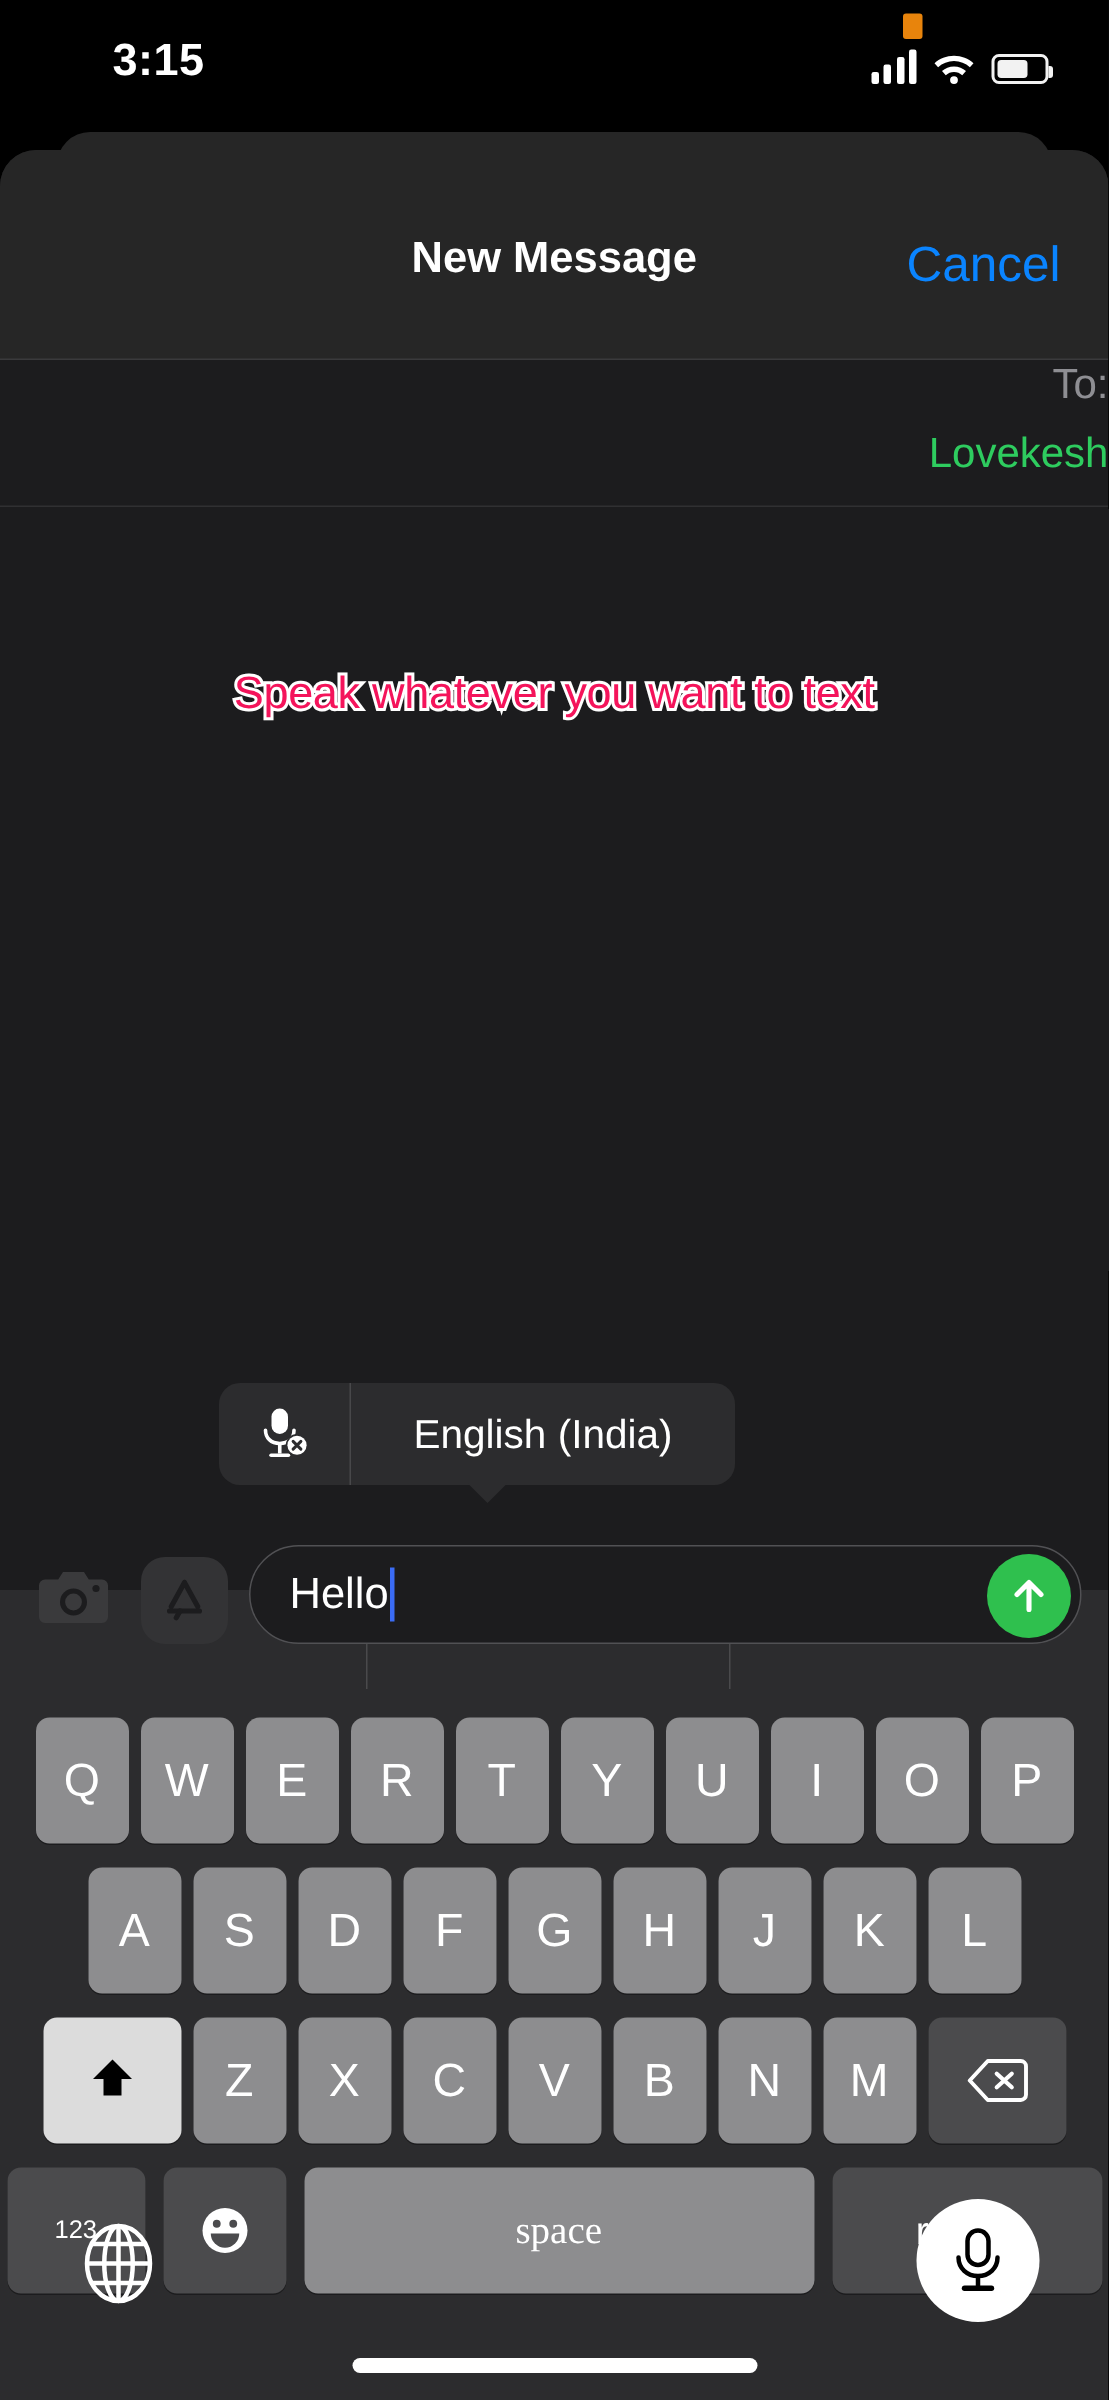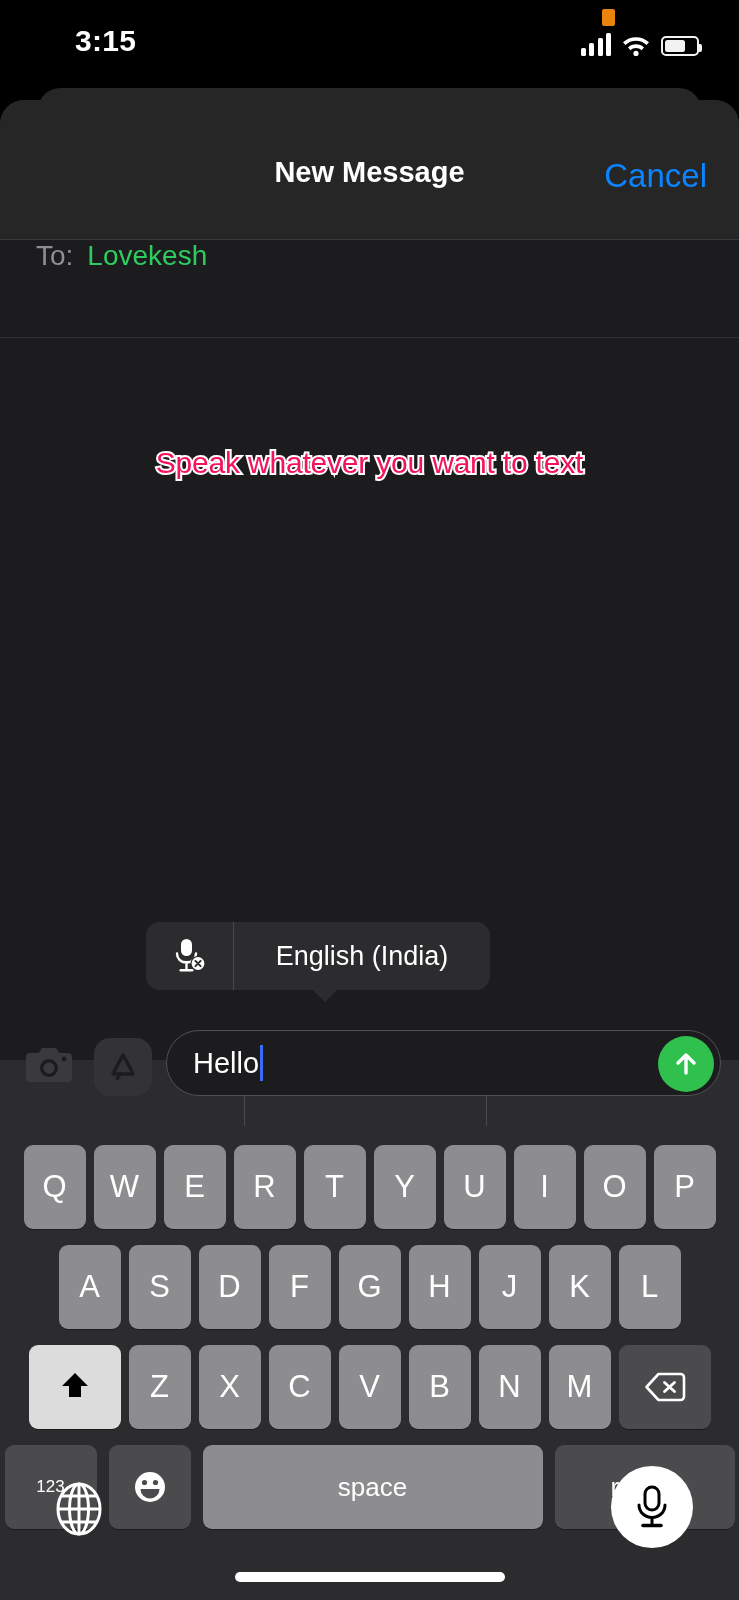--- a/index.html
+++ b/index.html
@@ -59,21 +59,21 @@
   }
   #cancel-button {
     position:absolute; right:32px; top:57px;
     color:#0a84ff; font-size:33px; font-weight:400; cursor:pointer;
   }
 
   
   #to-row {
     position:relative; height:98px; background:#1c1c1e;
     border-bottom:1px solid #303032;
-    display:flex; align-items:flex-start; padding-left:36px; gap:14px;
+    display:flex; align-items:flex-end; padding-left:16px; gap:14px;flex-direction:column;
   }
   #to-label { color:#8e8e93; font-size:28px; }
   #to-recipient { color:#2ecc5f; font-size:28px; }
 
   
   #conversation { position:relative; height:618px; background:#1c1c1e; }
   #annotation-text {
     position:absolute; left:0; right:0; top:108px; text-align:center;
     color:#f4145b; font-size:30px; font-weight:400; letter-spacing:-0.2px;
     -webkit-text-stroke:4px #fff; paint-order:stroke fill;
@@ -134,21 +134,21 @@
   .key.letter { width:62px; height:84px; }
   #row1 { padding:0 5px; gap:8px; }
   #row2 { gap:8px; }
   #row3 { gap:8px; }
   .key.dark { background:#4b4b4d; }
   .key.shift-active { background:#dcdcdc; }
   .key.wide-fn { width:92px; height:84px; }
   .key.bottom { height:84px; }
   #key-123 { width:92px; font-size:17px; }
   #key-emoji { width:82px; }
-  #key-space { flex:0 0 auto; width:340px; font-size:26px; font-weight:400; }
+  #key-space { flex:0 0 auto; width:340px; font-size:26px; font-weight:400;font-family:Liberation Serif, serif; }
   #key-return { width:180px; font-size:26px; font-weight:400; }
   #row4 { gap:12px; }
 
   
   #kb-bottom-bar { position:absolute; left:0; right:0; bottom:0; height:150px; }
   #globe-button { position:absolute; left:48px; top:28px; width:62px; height:62px; display:flex; align-items:center; justify-content:center; cursor:pointer; }
   #dictation-button {
     position:absolute; right:46px; top:16px; width:82px; height:82px;
     background:#fff; border-radius:50%; display:flex; align-items:center; justify-content:center; cursor:pointer;
   }

